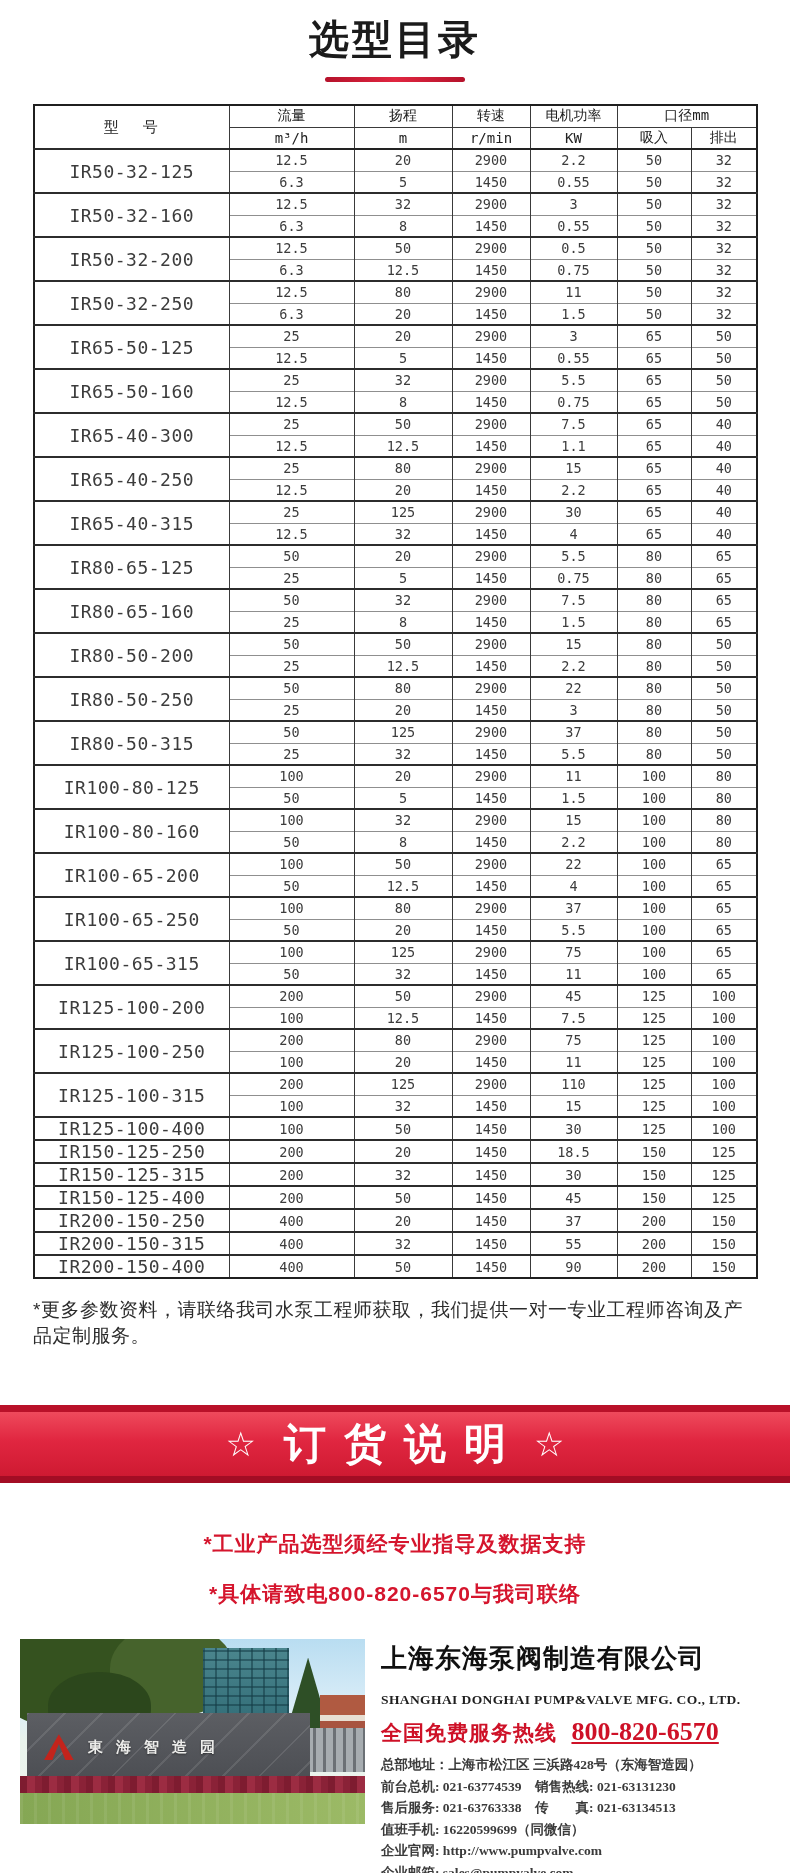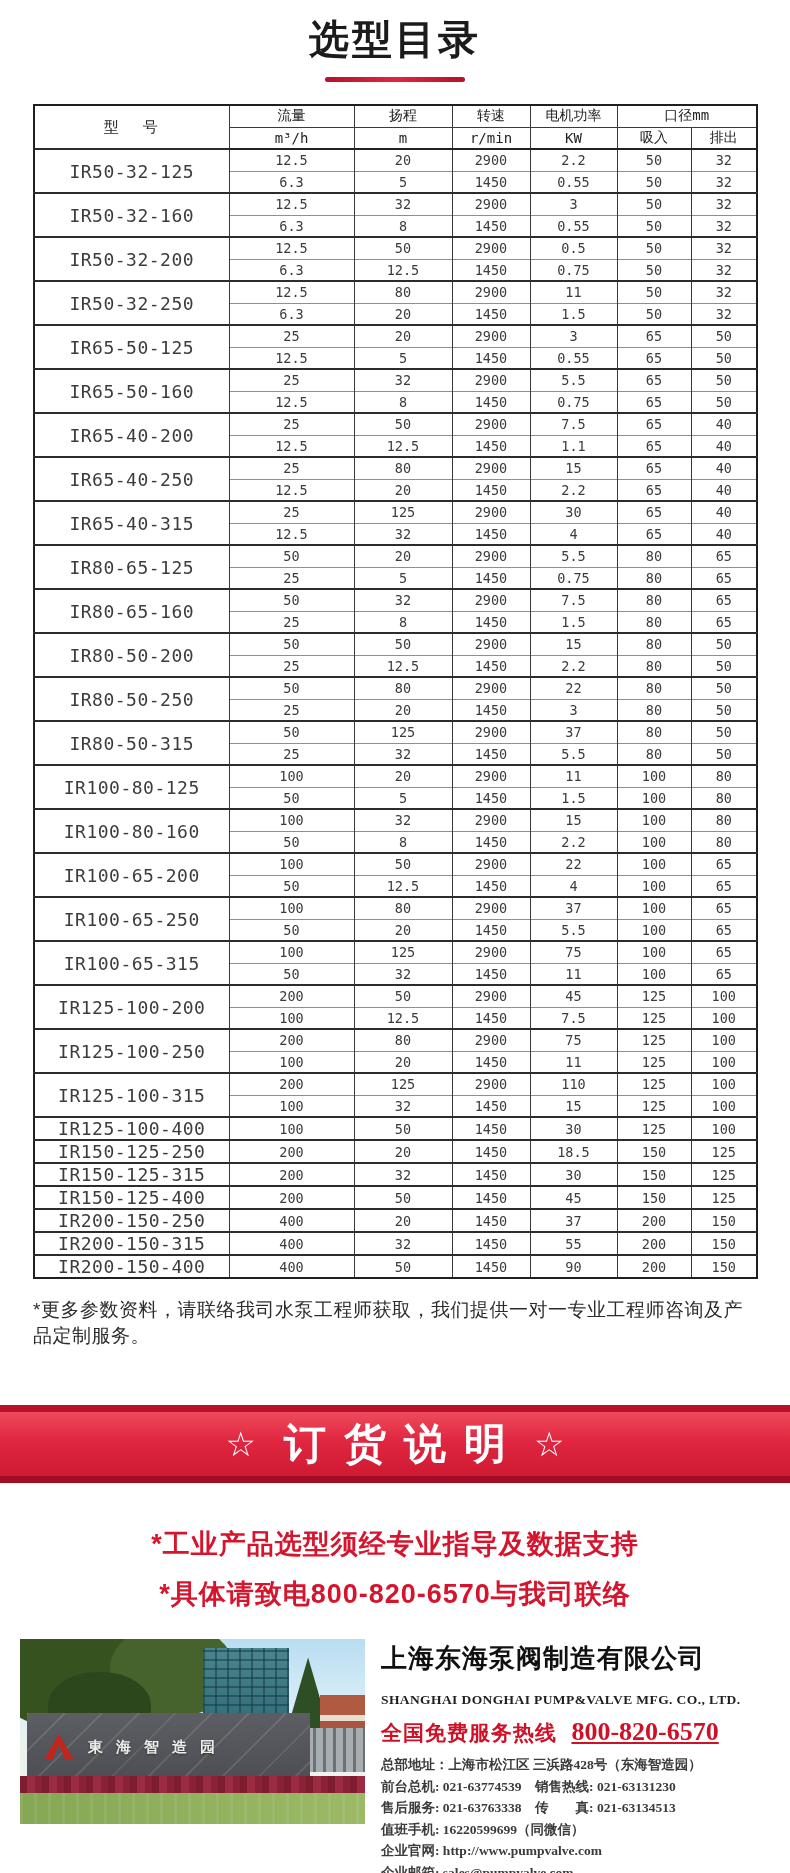--- a/index.html
+++ b/index.html
@@ -53,21 +53,21 @@
     display:flex; align-items:center; justify-content:center;
   }
   .banner .star { color:#fff; font-size:34px; margin:0 10px; font-weight:normal; }
   .banner .banner-title {
     color:#fff; font-size:42px; font-weight:bold; letter-spacing:18px;
     text-indent:18px; line-height:1;
   }
   
   .order-notes { margin-top:36px; text-align:center; }
   .order-note {
-    color:#d5152d; font-weight:bold; font-size:27px; line-height:50px;
+    color:#d5152d; font-weight:bold; font-size:21px; line-height:50px;
     letter-spacing:1px;
   }
   
   .footer { display:flex; margin:20px 20px 0; gap:16px; }
   
   .photo {
     position:relative; width:345px; height:185px; overflow:hidden; flex:none;
     background:linear-gradient(180deg,#b9ddf1 0%,#dcEEf8 38%,#e9f3ec 55%,#eef4ee 100%);
   }
   .photo .tree { position:absolute; border-radius:48%; }
@@ -269,21 +269,21 @@
         </tr>
         <tr class="sub-row">
           <td>12.5</td>
           <td>8</td>
           <td>1450</td>
           <td>0.75</td>
           <td>65</td>
           <td>50</td>
         </tr>
         <tr class="group-start">
-          <td class="model-cell" rowspan="2">IR65-40-200</td>
+          <td class="model-cell" rowspan="2">IR65-40-300</td>
           <td>25</td>
           <td>50</td>
           <td>2900</td>
           <td>7.5</td>
           <td>65</td>
           <td>40</td>
         </tr>
         <tr class="sub-row">
           <td>12.5</td>
           <td>12.5</td>

